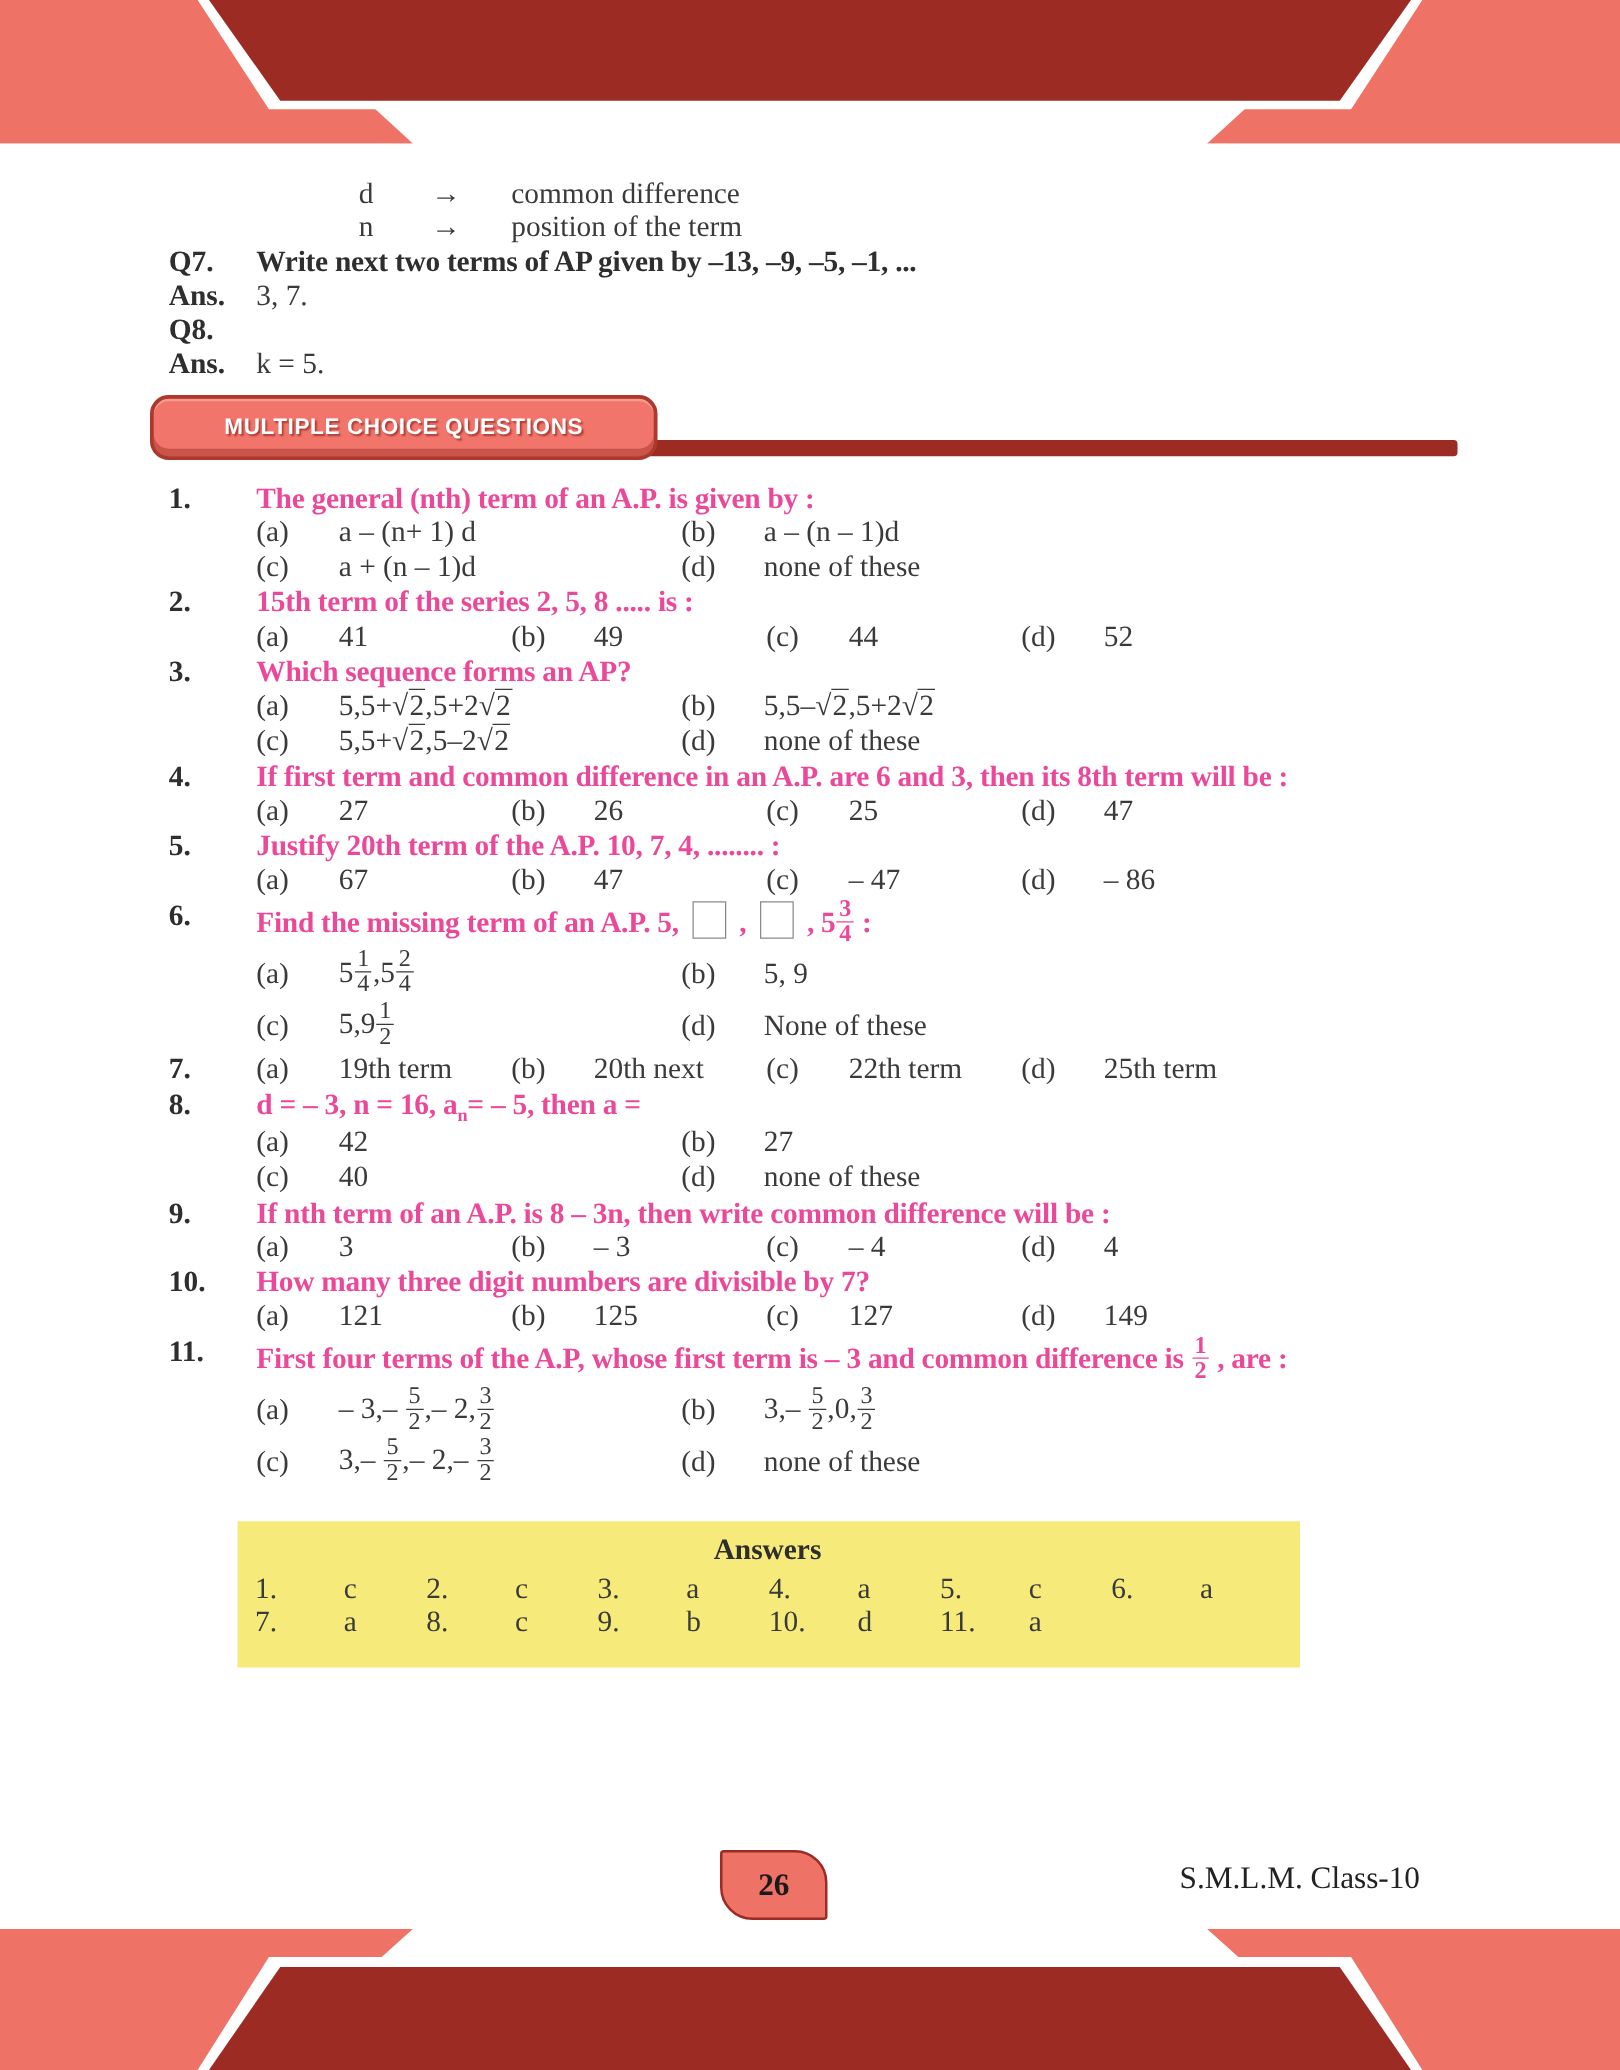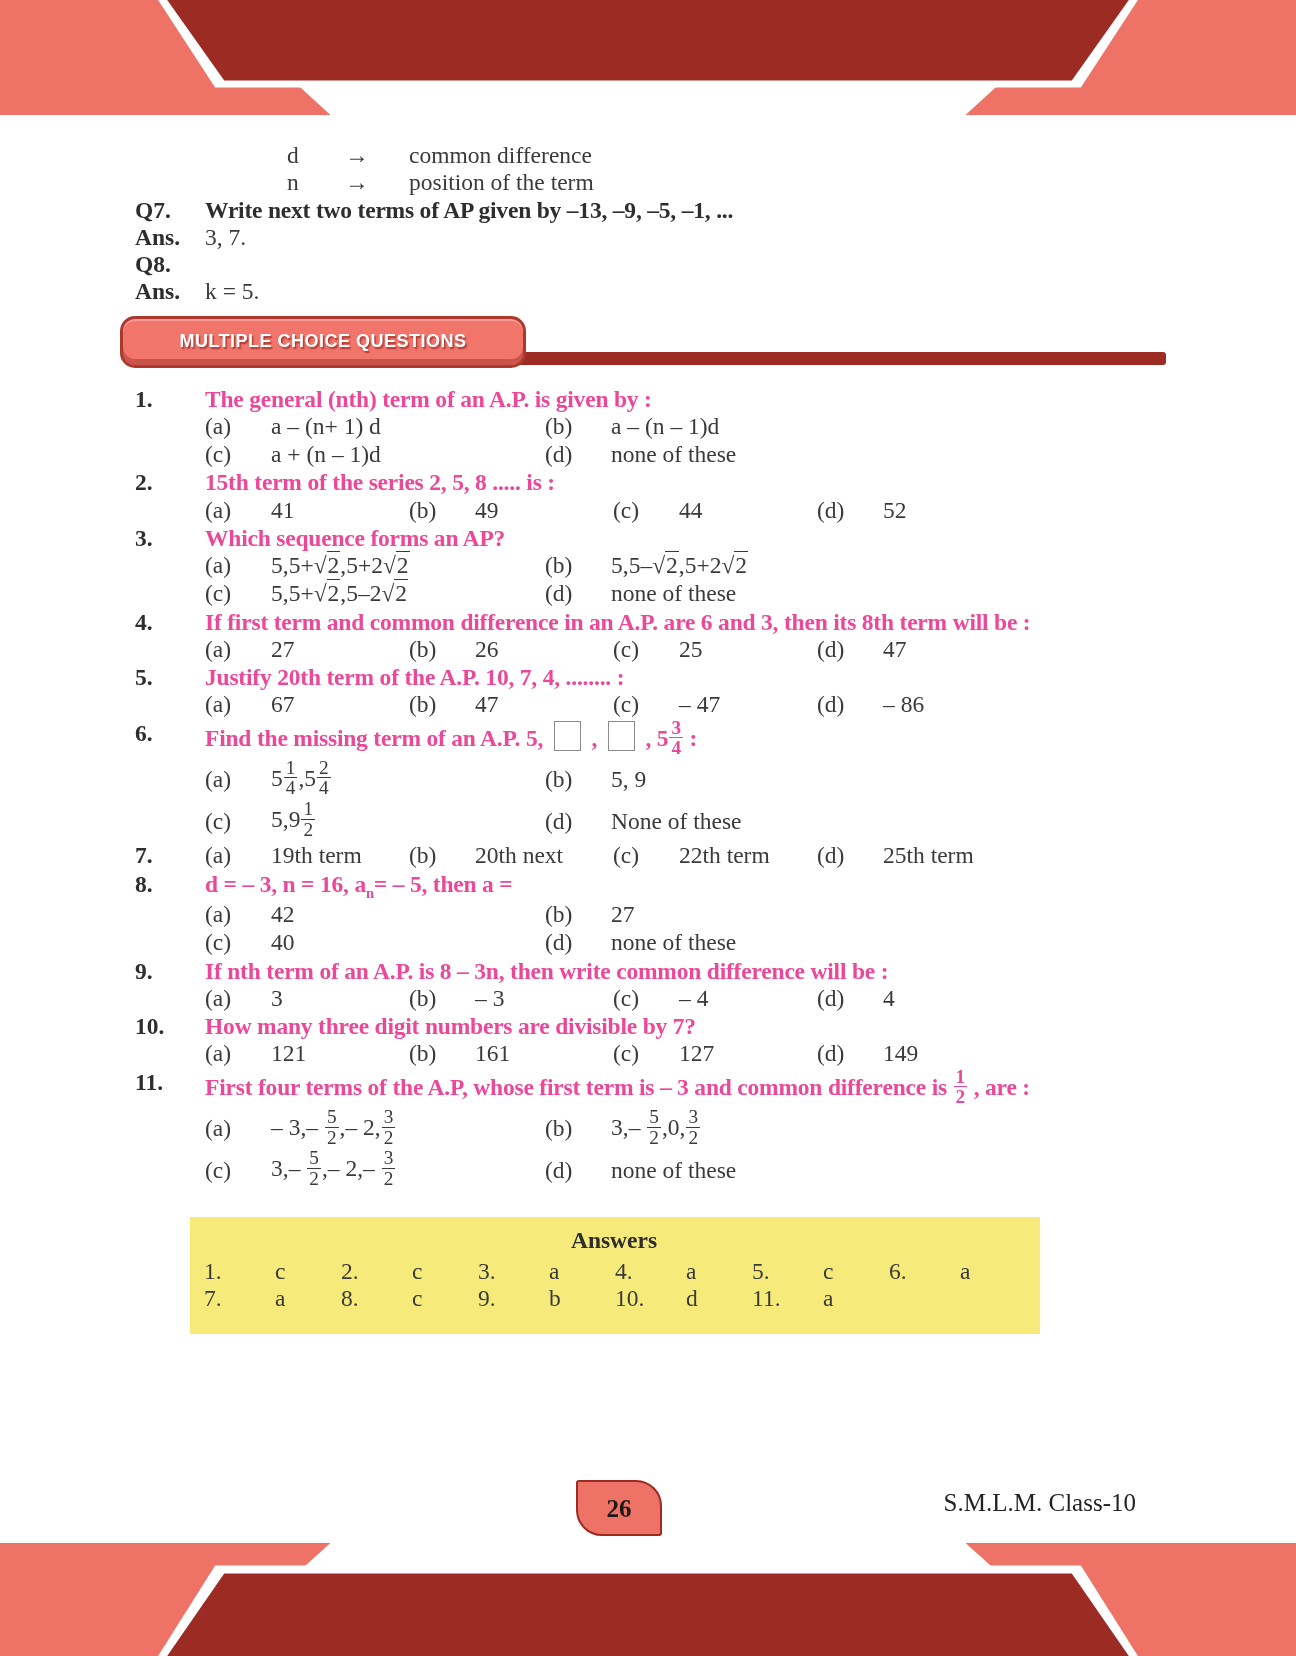--- a/index.html
+++ b/index.html
@@ -284,21 +284,21 @@
         </div>
       </div>
       <div class="q">
         <span class="qnum">10.</span>
         <div class="qbody">
           <div class="qtitle">How many three digit numbers are divisible by 7?</div>
           <div class="opts opts4">
             <span class="opt-label">(a)</span>
             <span class="opt-val">121</span>
             <span class="opt-label">(b)</span>
-            <span class="opt-val">161</span>
+            <span class="opt-val">125</span>
             <span class="opt-label">(c)</span>
             <span class="opt-val">127</span>
             <span class="opt-label">(d)</span>
             <span class="opt-val">149</span>
           </div>
         </div>
       </div>
       <div class="q">
         <span class="qnum">11.</span>
         <div class="qbody">

